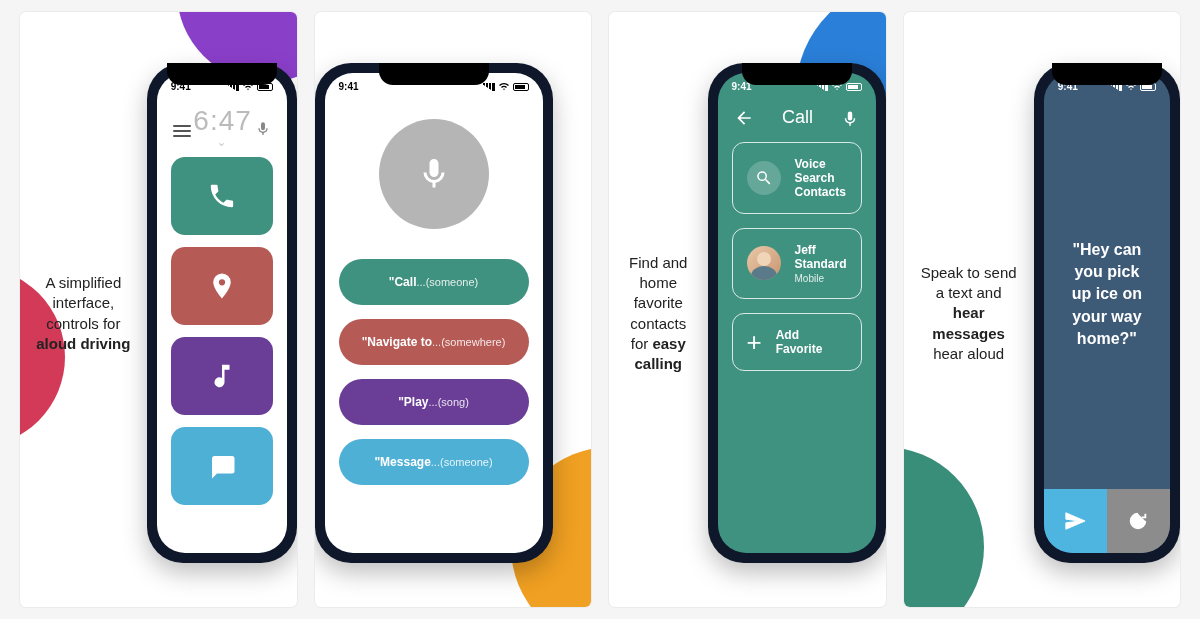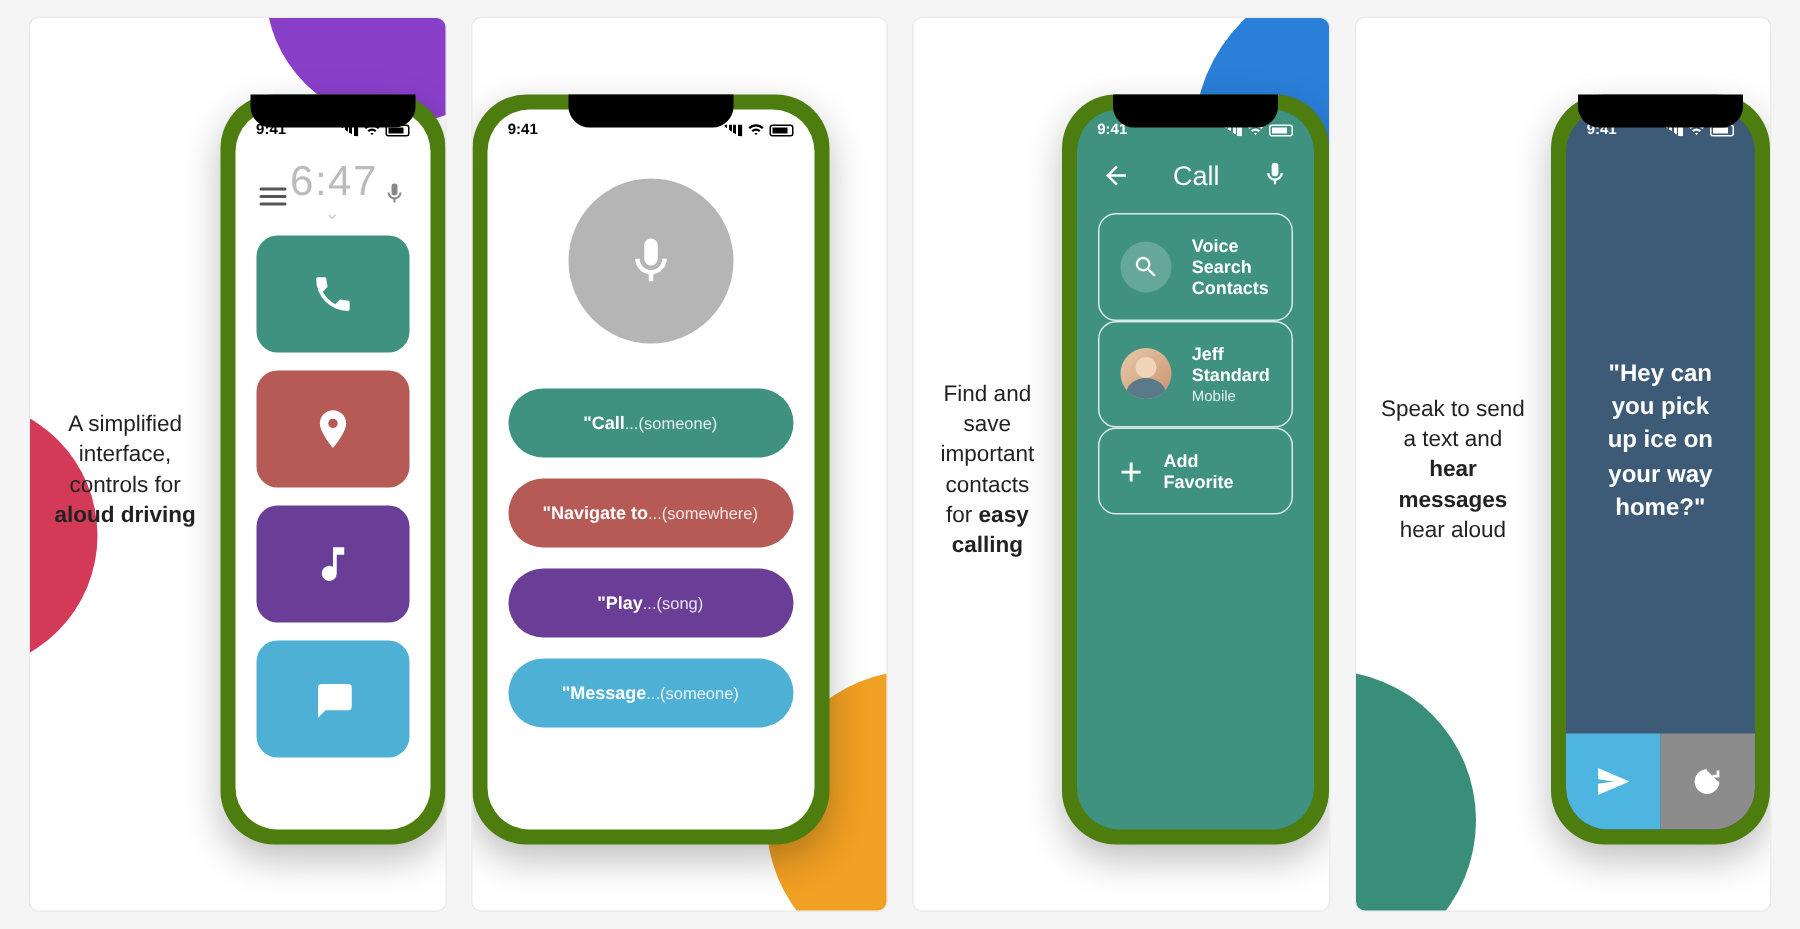--- a/index.html
+++ b/index.html
@@ -43,21 +43,21 @@
   .p1 .blob-a { width: 180px; height: 180px; background:#8a3fc9; top:-110px; right:-60px; }
   .p1 .blob-b { width: 180px; height: 180px; background:#d23a58; bottom:160px; left:-135px; }
   .p2 .blob-a { width: 200px; height: 200px; background:#f0a022; bottom:-40px; right:-120px; }
   .p3 .blob-a { width: 220px; height: 220px; background:#2a7fd8; top:-30px; right:-130px; }
   .p4 .blob-a { width: 200px; height: 200px; background:#388e78; bottom:-40px; left:-120px; }
 
   
   .phone {
     width: 238px;
     height: 500px;
-    background:#4d7c0f;
+    background:#0f172a;
     border-radius: 36px;
     padding: 10px;
     position: relative;
     z-index: 2;
     margin-top: 6px;
     box-shadow: 0 10px 25px rgba(0,0,0,0.25);
   }
   .screen {
     width: 100%;
     height: 100%;
@@ -118,23 +118,23 @@
   }
   .bigmic svg { width:36px; height:36px; fill:#fff; }
   .pills { padding:0 14px; display:flex; flex-direction:column; gap:14px; }
   .pill { height:46px; border-radius:23px; display:flex; align-items:center; justify-content:center; color:#fff; font-size:12px; text-align:center; }
   .pill b { font-weight:700; }
   .pill span { opacity:0.85; font-size:11px; }
 
   
   .s3 { background:#3f9180; color:#fff; }
   .s3 .statusbar { color:#fff; }
-  .s3 .hdr { display:flex; align-items:flex-start; justify-content:space-between; padding:6px 16px 14px; }
+  .s3 .hdr { display:flex; align-items:flex-end; justify-content:space-between; padding:6px 16px 14px; }
   .s3 .hdr .ttl { font-size:18px; font-weight:500; }
-  .cards { padding:0 14px; display:flex; flex-direction:column; }
+  .cards { padding:0 14px; display:flex; flex-direction:column; gap:14px; }
   .card {
     border:1.5px solid rgba(255,255,255,0.8);
     border-radius:12px;
     padding:14px 14px;
     display:flex; align-items:center; gap:14px;
   }
   .cicon { width:34px; height:34px; border-radius:50%; background:rgba(255,255,255,0.2); display:flex; align-items:center; justify-content:center; flex-shrink:0; }
   .cicon svg { width:18px; height:18px; fill:#fff; }
   .avatar { width:34px; height:34px; border-radius:50%; background:linear-gradient(135deg,#e8c9a8,#c99470); position:relative; overflow:hidden; flex-shrink:0; }
   .avatar::before { content:""; position:absolute; top:6px; left:10px; width:14px; height:14px; border-radius:50%; background:#f0d5b8; }
@@ -253,21 +253,21 @@
             <div><b>"Message</b><span>...</span><span>(someone)</span></div>
           </div>
         </div>
       </div>
     </div>
   </div>
 
   <div class="panel p3">
     <div class="blob blob-a"></div>
     <div class="caption">
-      <span>Find and save important</span><br>
+      <span>Find and home favorite</span><br>
       <span>contacts for </span><b>easy calling</b>
     </div>
     <div class="phone">
       <div class="notch"></div>
       <div class="screen s3">
         <div class="statusbar">
           <span>9:41</span>
           <span class="right">
               <span class="sig"></span>
             <svg width="12" height="9" viewBox="0 0 12 9">

